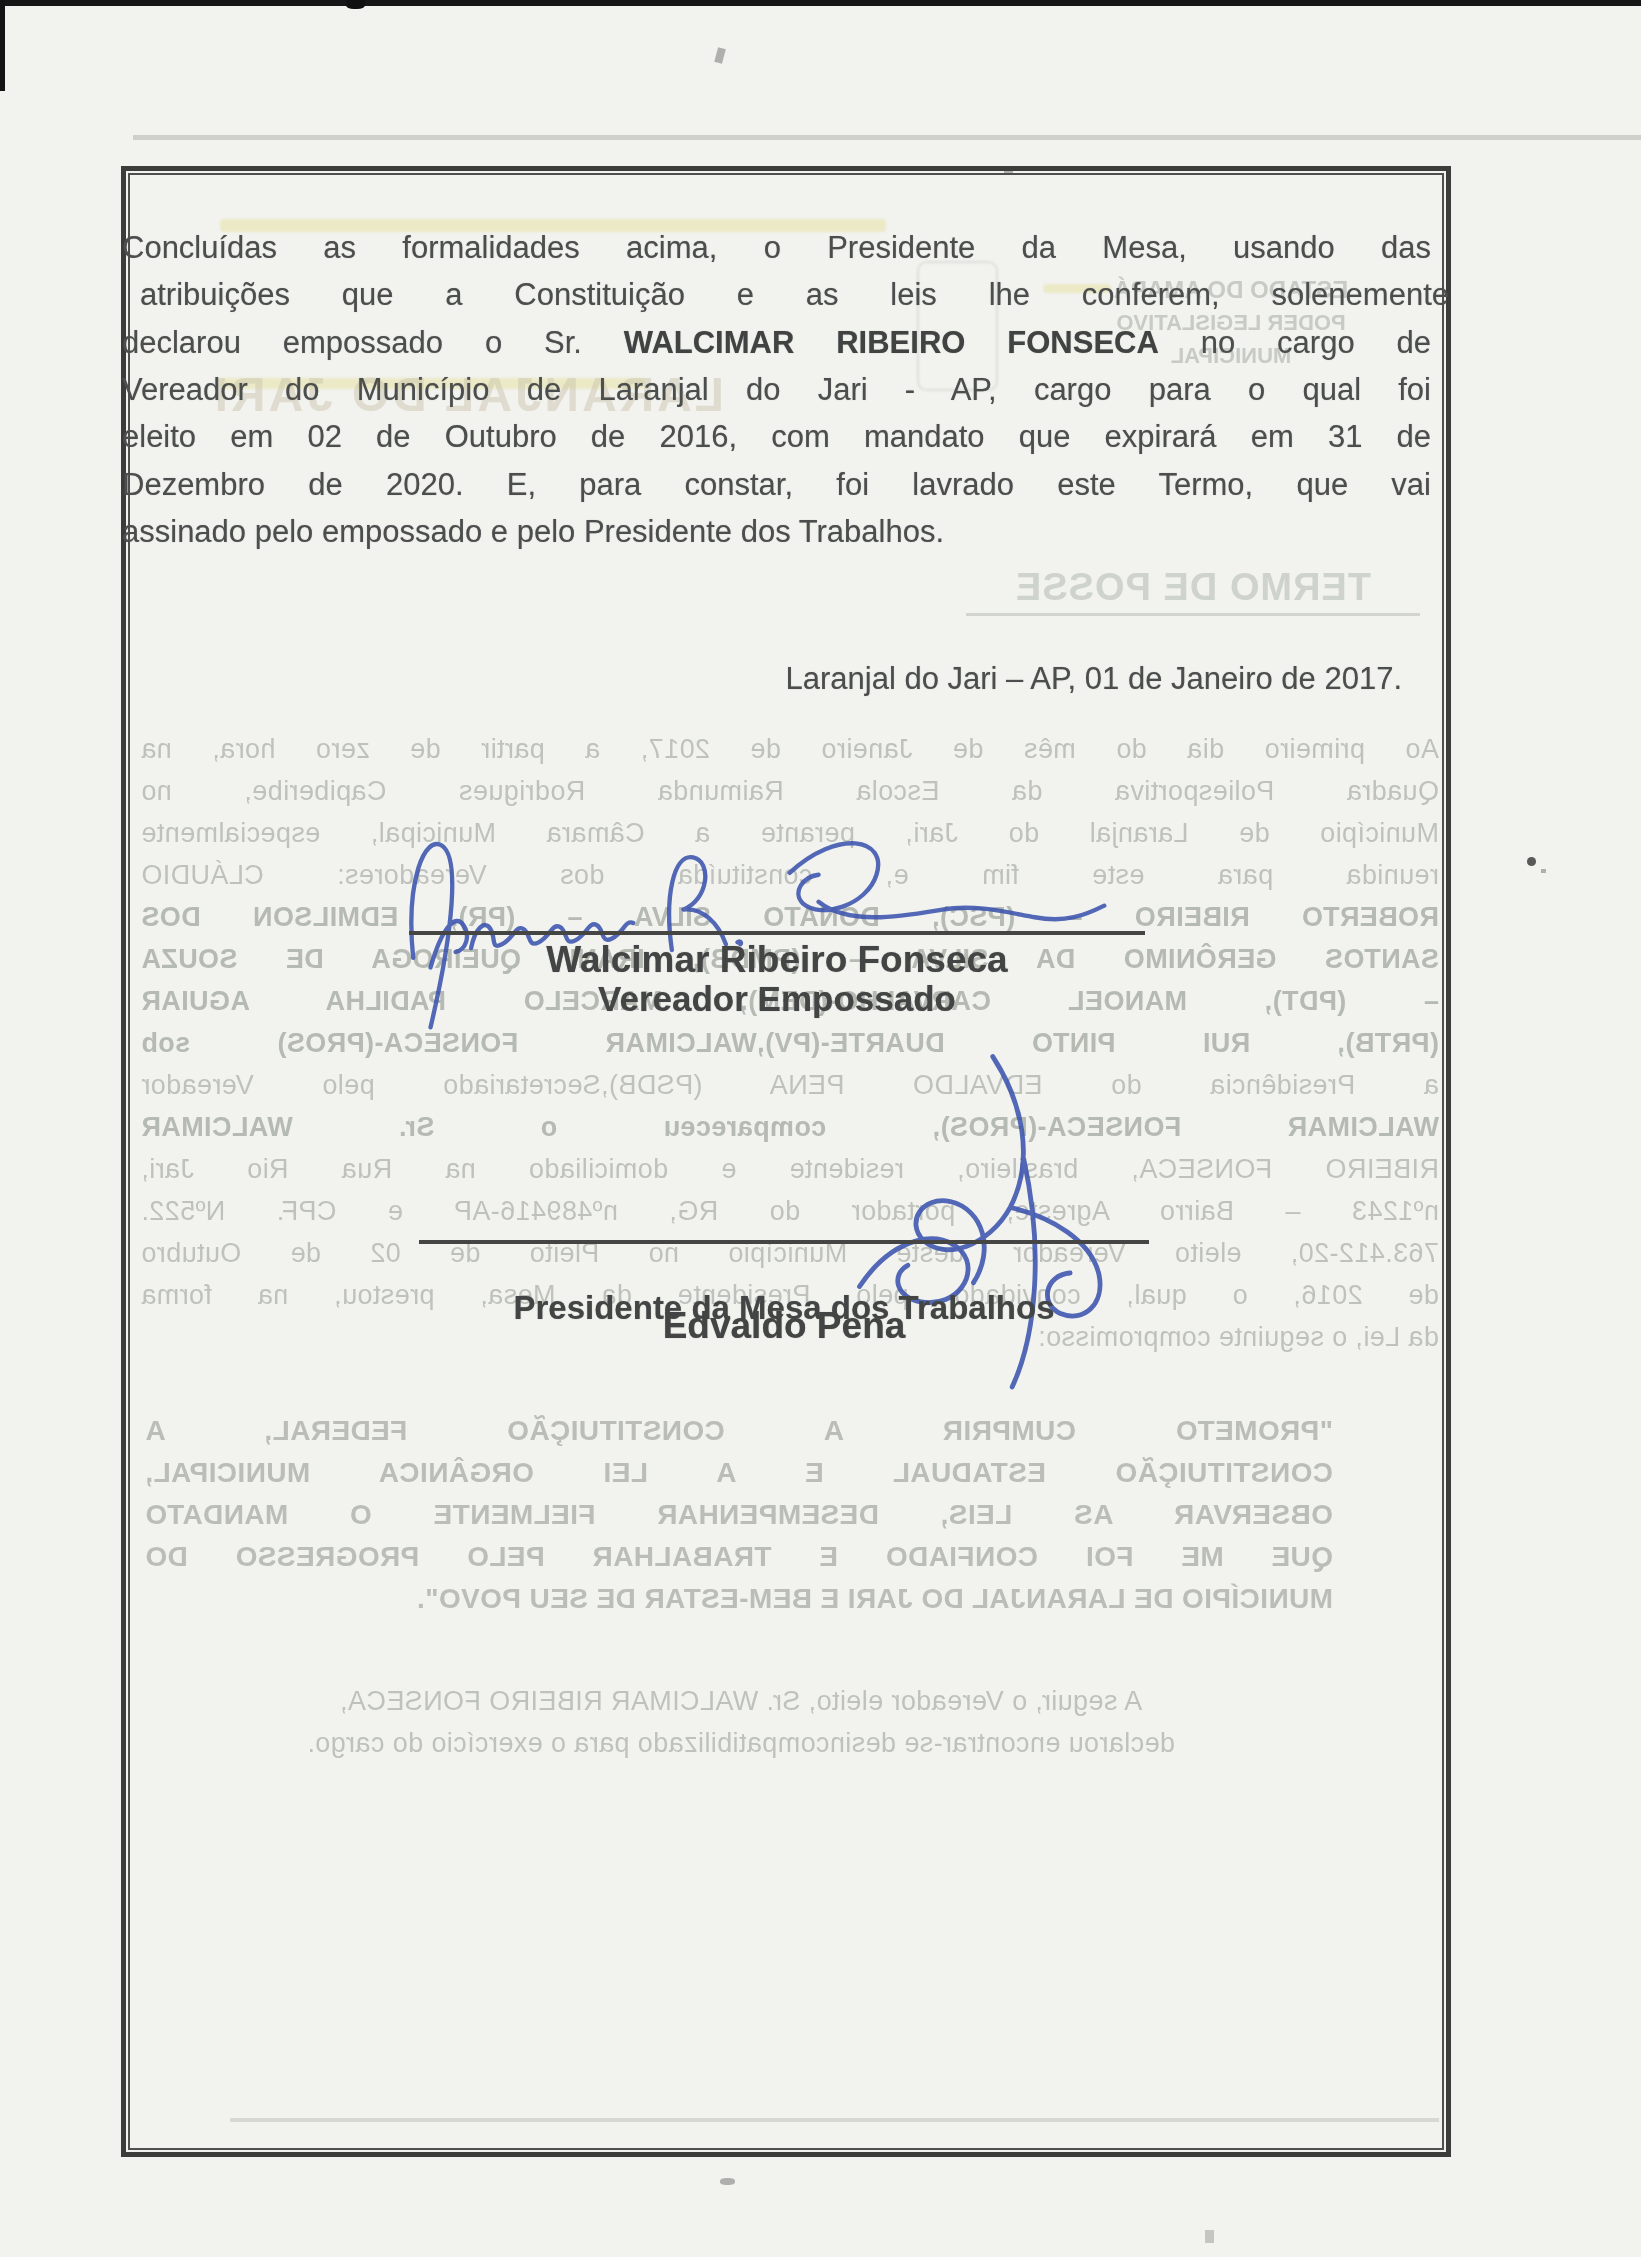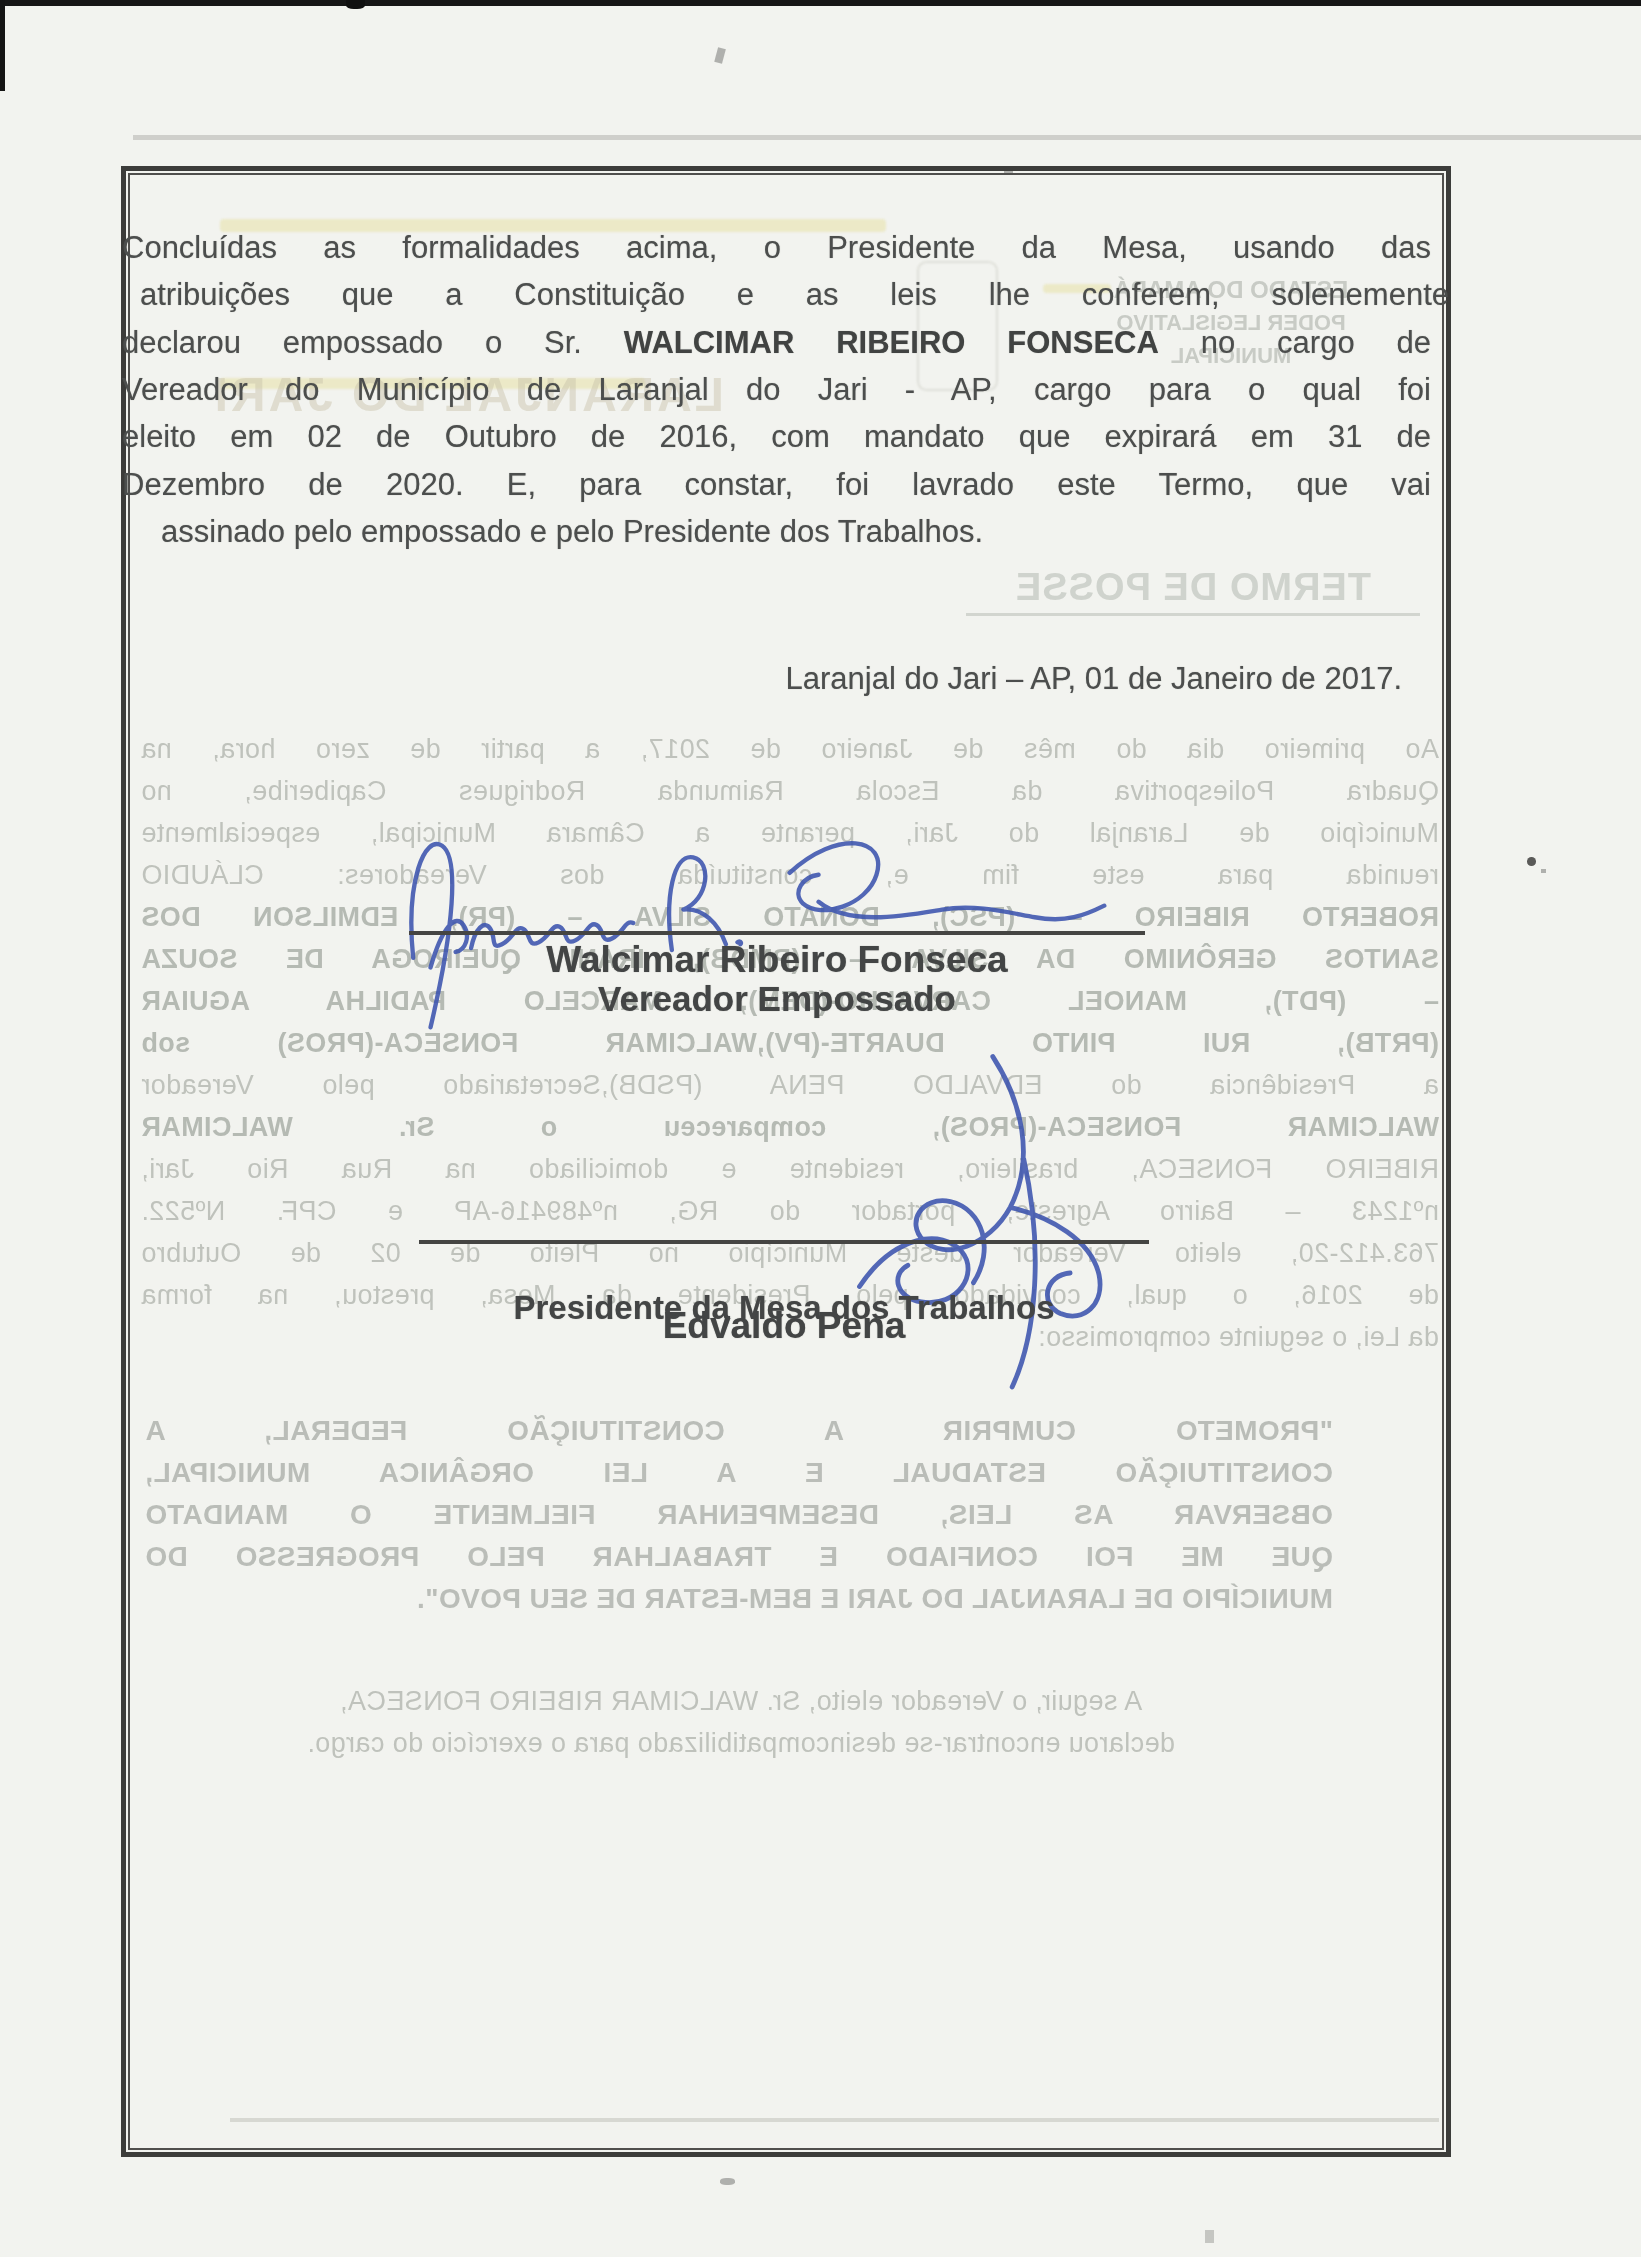--- a/index.html
+++ b/index.html
@@ -24,21 +24,21 @@
   }
   .frame-inner{position:absolute;inset:1.9px;border:2.9px solid #504f4d;}
   
   .para-line{
     left:122px;width:1309px;height:47px;
     font-size:31px;line-height:47px;color:#4c4e4d;
     text-align:justify;text-align-last:justify;
     text-shadow:0 0 1px rgba(80,82,80,.45);
     white-space:normal;
   }
-  .para-line.last{text-align-last:left;padding-left:39px;}
+  .para-line.last{text-align-last:left;}
   .para-line b{font-weight:bold;color:#414342;}
   .date-line{
     left:579px;top:655px;width:823px;height:47px;
     font-size:31px;line-height:47px;color:#4c4e4d;text-align:right;
     text-shadow:0 0 1px rgba(80,82,80,.45);
   }
   .sig-rule{height:3.9px;background:#454543;}
   .sig-name{font-weight:bold;color:#434545;text-align:center;text-shadow:0 0 1px rgba(70,72,70,.5);}
   .sig-svg{overflow:visible;}
   

